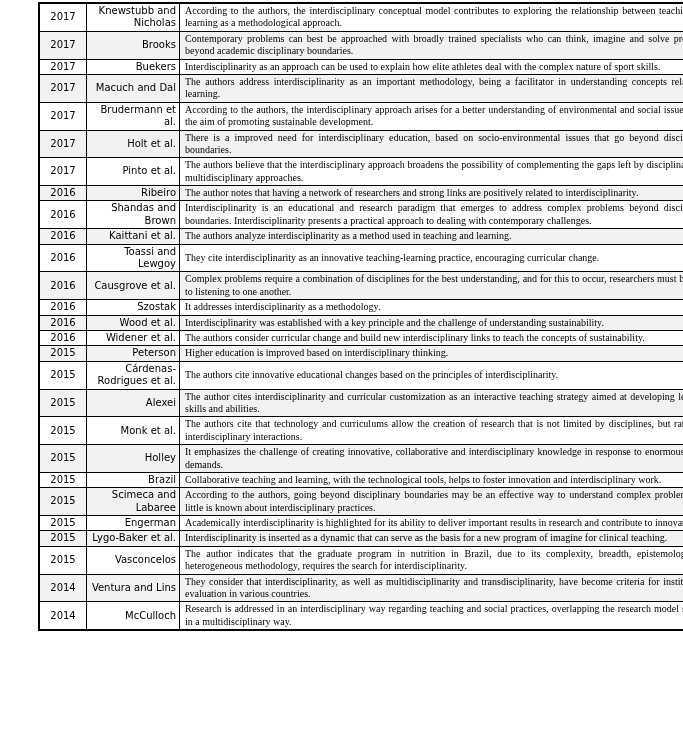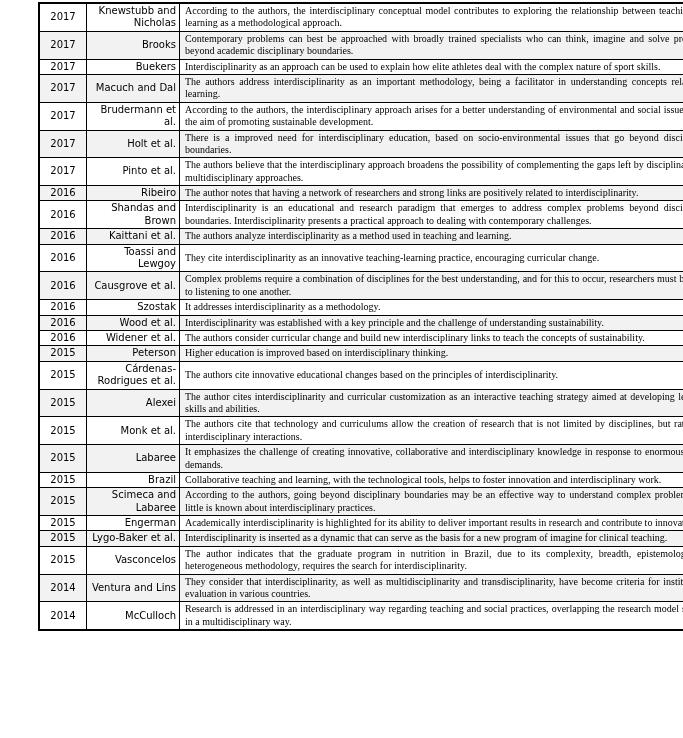--- a/index.html
+++ b/index.html
@@ -147,21 +147,21 @@
           <td class="col-authors">Alexei</td>
           <td class="col-description">The author cites interdisciplinarity and curricular customization as an interactive teaching strategy aimed at developing learning skills and abilities.</td>
         </tr>
         <tr>
           <td class="col-year">2015</td>
           <td class="col-authors">Monk et al.</td>
           <td class="col-description">The authors cite that technology and curriculums allow the creation of research that is not limited by disciplines, but rather by interdisciplinary interactions.</td>
         </tr>
         <tr class="row-alt">
           <td class="col-year">2015</td>
-          <td class="col-authors">Labaree</td>
+          <td class="col-authors">Holley</td>
           <td class="col-description">It emphasizes the challenge of creating innovative, collaborative and interdisciplinary knowledge in response to enormous social demands.</td>
         </tr>
         <tr>
           <td class="col-year">2015</td>
           <td class="col-authors">Brazil</td>
           <td class="col-description">Collaborative teaching and learning, with the technological tools, helps to foster innovation and interdisciplinary work.</td>
         </tr>
         <tr class="row-alt">
           <td class="col-year">2015</td>
           <td class="col-authors">Scimeca and Labaree</td>

